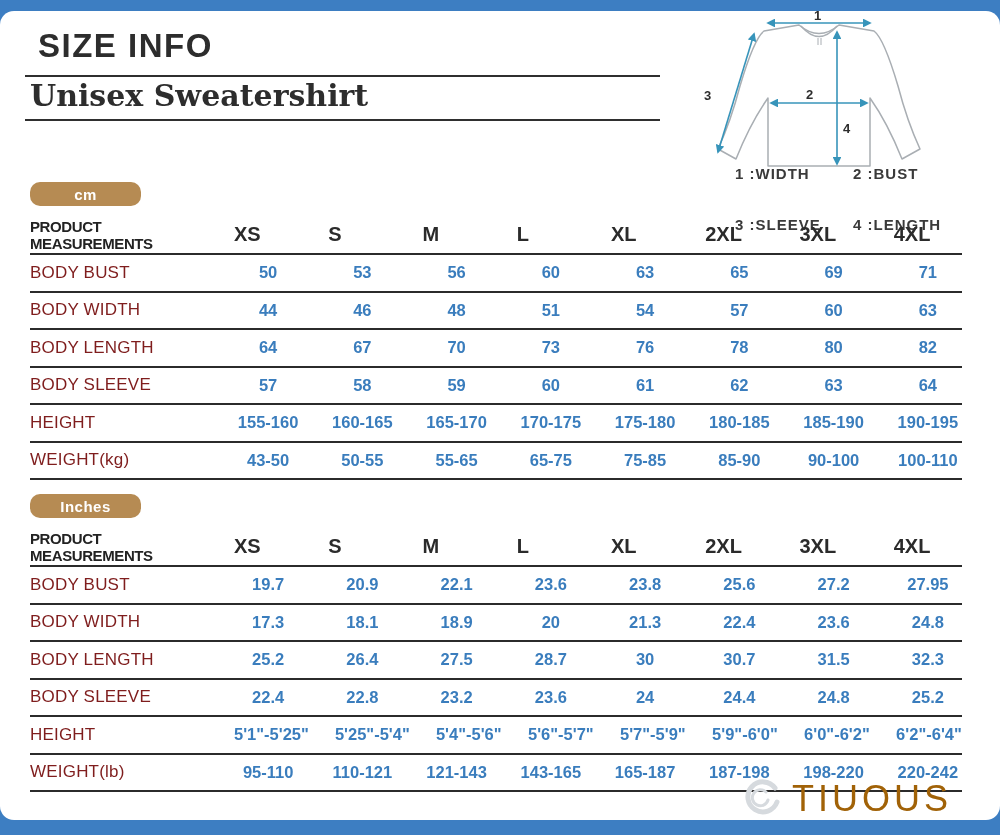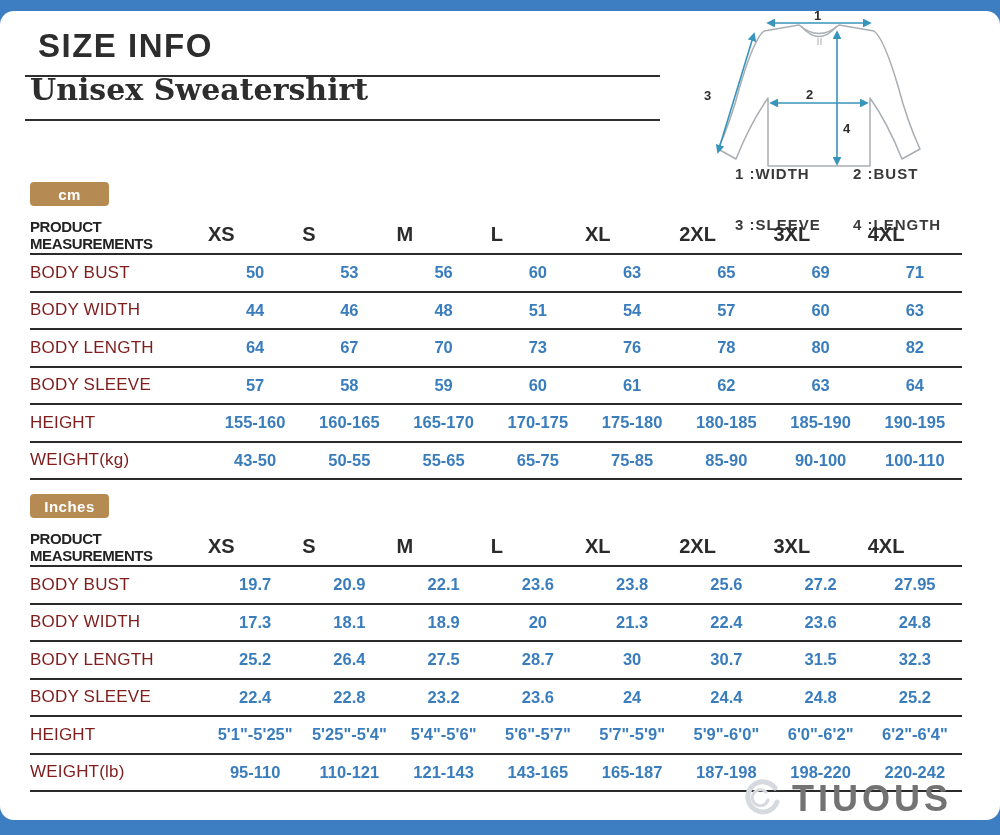--- a/index.html
+++ b/index.html
@@ -15,65 +15,65 @@
   .card > * { position:absolute; }
 
   .size-info {
     left:38px; top:16px;
     font-size:33px; font-weight:900; letter-spacing:1.5px; color:#2d2d2d;
   }
   .rule { left:25px; width:635px; height:2px; background:#2f2f2f; }
   .rule-1 { top:64px; }
   .rule-2 { top:108px; }
   .subtitle {
-    left:30px; top:61px;
+    left:30px; top:67px;
     font-family:"DejaVu Serif", serif; font-weight:bold;
     font-size:30px; color:#2d2d2d; letter-spacing:0px;
   }
 
   .diagram { left:693px; top:0px; width:272px; height:170px; }
 
   .legend {
     left:735px; top:154px;
     display:grid; grid-template-columns:84px auto; column-gap:14px; row-gap:1px;
     font-size:15px; font-weight:bold; color:#3a3a3a; letter-spacing:1px;
     white-space:nowrap;
     gap:34px;
   }
 
   .badge {
-    width:79px; height:24px; border-radius:4px;
+    width:111px; height:24px; border-radius:10px;
     background:#b68b53; color:#ffffff;
     font-size:15px; font-weight:bold;
     display:flex; align-items:center; justify-content:center;
     letter-spacing:0.5px;
   }
   .badge-cm { left:30px; top:171px; }
   .badge-in { left:30px; top:483px; }
 
   .table { left:30px; width:932px; }
   .table-cm { top:205px; }
   .table-in { top:517px; }
   .trow {
     display:grid; grid-template-columns:178px repeat(8, 1fr);
-    align-items:center; border-bottom:2px solid #2b2b2b;
+    align-items:center; border-bottom:2px solid #2b2b2b;gap:26px;
   }
   .trow.thead { height:37px; }
   .trow.tbody { height:35.5px; }
   .th-label { font-weight:bold; font-size:15px; color:#222222; letter-spacing:-0.4px; }
   .th-size  { font-weight:bold; font-size:20px; color:#2b2b2b; }
   .td-label { font-weight:normal; font-size:17px; color:#7f1d1d; letter-spacing:0.2px; }
   .td-val   { text-align:center; font-weight:bold; font-size:16.5px; color:#3a7dbd; }
 
   .watermark {
     right:48px; top:767px;
     display:flex; align-items:center; gap:8px;
   }
   .watermark .wm-text {
-    font-size:36px; font-weight:bold; letter-spacing:4px; color:#737373;
+    font-size:36px; font-weight:normal; letter-spacing:4px; color:#a16207;
   }
 </style>
 </head>
 <body>
 
 <div class="card">
 
   <div class="size-info">SIZE INFO</div>
   <div class="rule rule-1"></div>
   <div class="subtitle">Unisex Sweatershirt</div>

